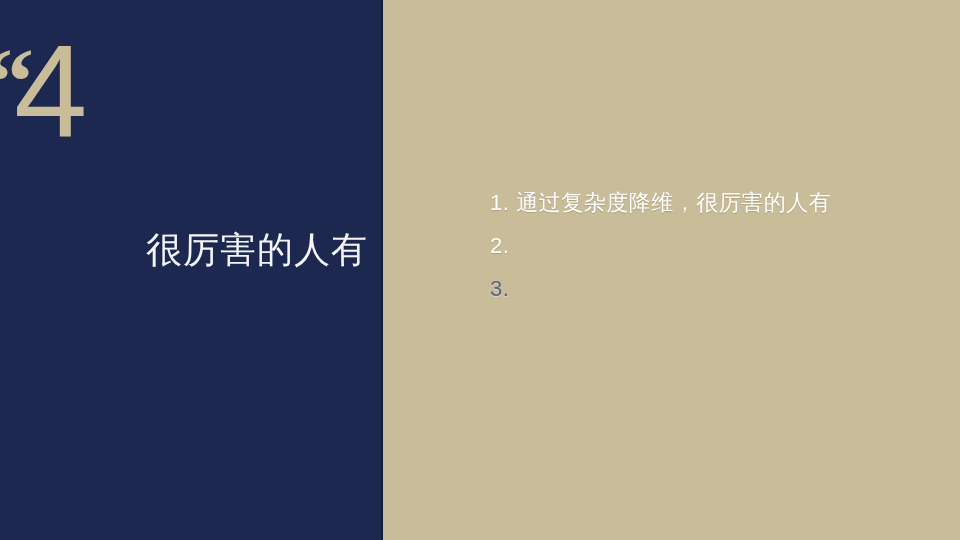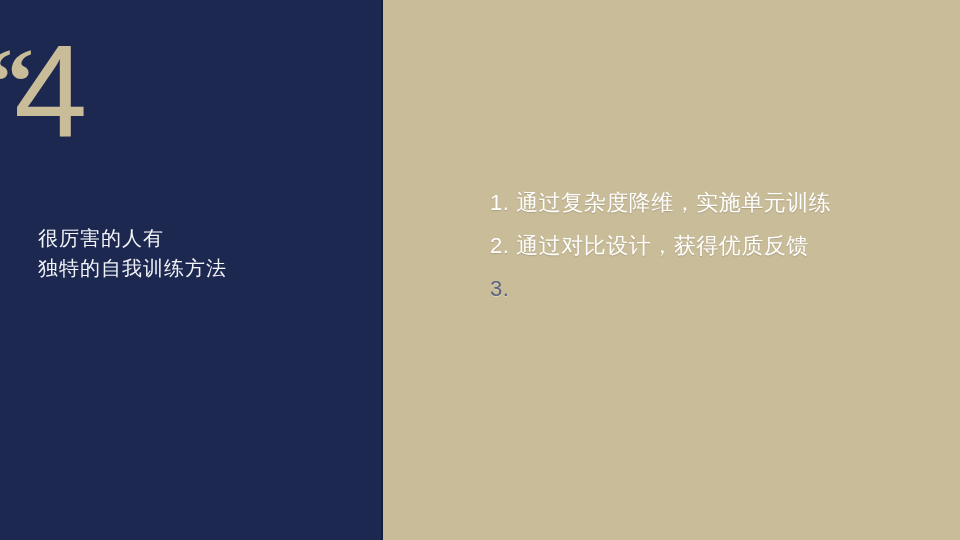--- a/index.html
+++ b/index.html
@@ -60,24 +60,25 @@
     letter-spacing: 0px;
     user-select: none;
   }
 
   #left-headline {
     position: absolute;
     left: 38px;
     top: 223px;
     width: 330px;
     color: #f3f4f8;
-    font-size: 20px;
+    font-size: 36px;
     font-weight: 400;
     line-height: 1.52;
     letter-spacing: 1px;
+    text-align: right;
   }
   #left-headline .hl-line {
     display: block;
     white-space: nowrap;
   }
 
   
   #right-panel {
     position: absolute;
     left: 383px;
@@ -129,39 +130,37 @@
 <div id="slide">
 
   <div id="left-panel">
 
     <div id="quote-mark">“</div>
 
     <div id="section-number">4</div>
 
     <div id="left-headline">
       <span class="hl-line">很厉害的人有</span>
-      <span class="hl-line">独特的自我训练方法</span>
     </div>
 
   </div>
 
   <div id="panel-divider"></div>
 
   <div id="right-panel">
 
     <ul id="points-list">
 
       <li class="point-item">
         <span class="point-index tone-light">1.</span>
-        <span class="point-text tone-light">通过复杂度降维，实施单元训练</span>
+        <span class="point-text tone-light">通过复杂度降维，很厉害的人有</span>
       </li>
 
       <li class="point-item">
         <span class="point-index tone-light">2.</span>
-        <span class="point-text tone-light">通过对比设计，获得优质反馈</span>
       </li>
 
       <li class="point-item">
         <span class="point-index tone-dark">3.</span>
       </li>
 
     </ul>
 
   </div>
 

